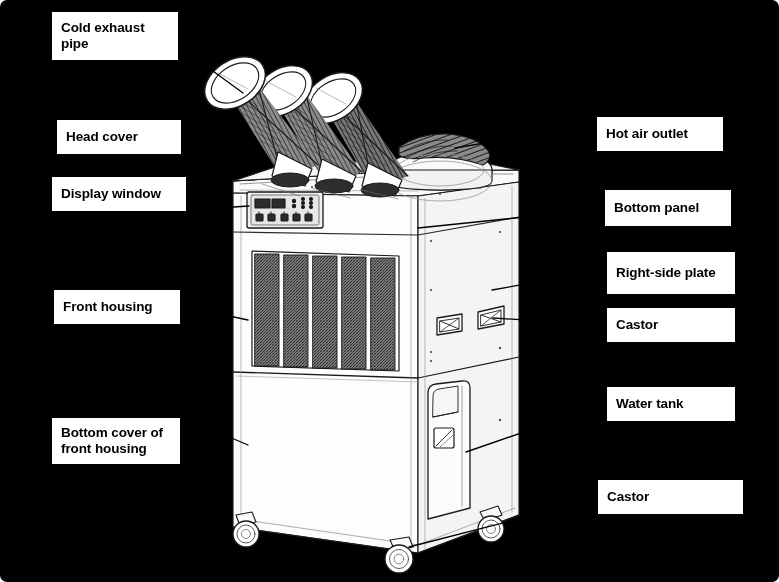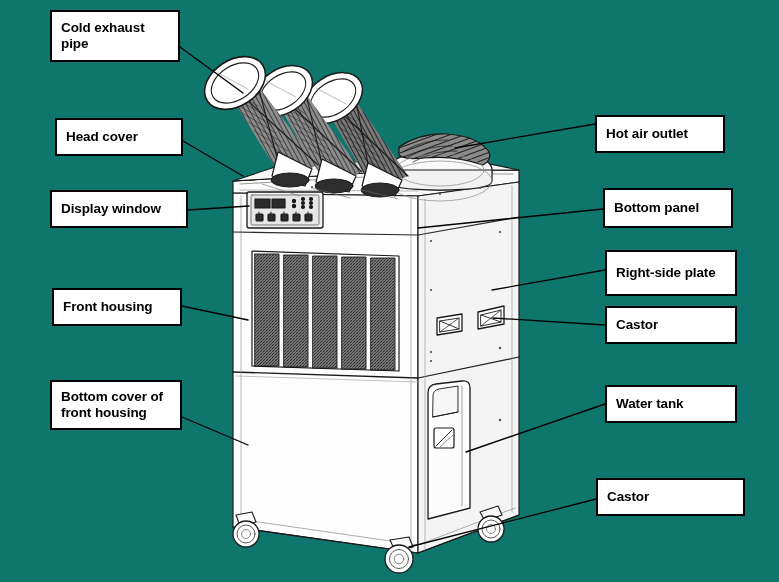--- a/index.html
+++ b/index.html
@@ -8,22 +8,23 @@
     padding: 0;
     background: #ffffff;
   }
   body {
     font-family: "Liberation Sans", sans-serif;
   }
   #diagram-root {
     position: relative;
     width: 779px;
     height: 582px;
-    background: #0f766e;
+    background: #000000;
     overflow: hidden;
+    border-radius: 7px;
   }
   
   .callout {
     position: absolute;
     box-sizing: border-box;
     background: #ffffff;
     border: 2px solid #000000;
     display: flex;
     align-items: center;
     z-index: 30;
@@ -277,27 +278,27 @@
   </svg>
 
   <div id="callout-container">
       <div class="callout" style="left: 50px; top: 10px; width: 130px; height: 52px;">
         <span class="callout-text">Cold exhaust
 pipe</span>
       </div>
       <div class="callout" style="left: 55px; top: 118px; width: 128px; height: 38px;">
         <span class="callout-text">Head cover</span>
       </div>
-      <div class="callout" style="left: 50px; top: 190px; width: 138px; height: 38px;">
+      <div class="callout" style="left: 50px; top: 175px; width: 138px; height: 38px;">
         <span class="callout-text">Display window</span>
       </div>
       <div class="callout" style="left: 52px; top: 288px; width: 130px; height: 38px;">
         <span class="callout-text">Front housing</span>
       </div>
-      <div class="callout" style="left: 50px; top: 380px; width: 132px; height: 50px;">
+      <div class="callout" style="left: 50px; top: 416px; width: 132px; height: 50px;">
         <span class="callout-text">Bottom cover of
 front housing</span>
       </div>
       <div class="callout" style="left: 595px; top: 103px; width: 130px; height: 38px; margin-top: 12px;">
         <span class="callout-text">Hot air outlet</span>
       </div>
       <div class="callout" style="left: 603px; top: 188px; width: 130px; height: 40px;">
         <span class="callout-text">Bottom panel</span>
       </div>
       <div class="callout" style="left: 605px; top: 250px; width: 132px; height: 46px;">

